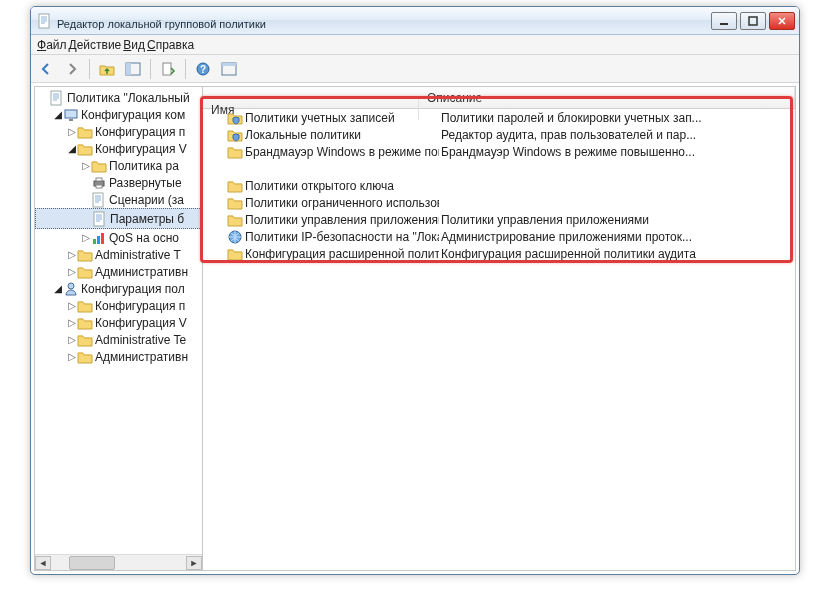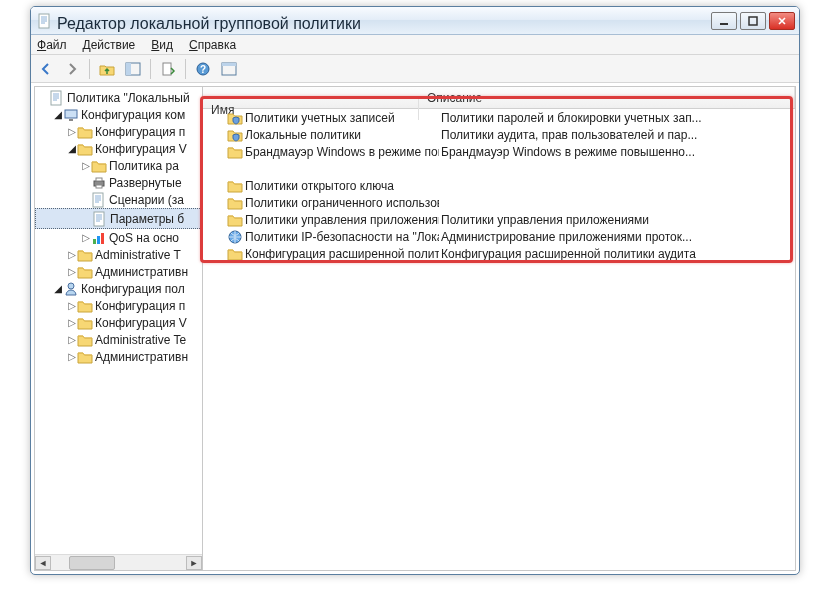--- a/index.html
+++ b/index.html
@@ -26,32 +26,32 @@
   .titlebar {
     height: 28px;
     background: linear-gradient(#f8fbff,#e2ecf7 50%,#d5e3f1 50%,#e8f1fa);
     border-bottom: 1px solid #a8bed4;
     display: flex;
     align-items: center;
     padding: 0 4px 0 6px;
     border-radius: 4px 4px 0 0;
   }
   .titlebar .ticon { width:16px; height:16px; margin-right:4px; }
-  .titlebar .title { flex:1; color:#1a2a3a; font-size:16px;margin-top:6px; }
+  .titlebar .title { flex:1; color:#1a2a3a; font-size:11px;margin-top:6px; }
   .winbtns { display:flex; gap:3px; }
   .winbtn {
     width:26px; height:18px; border:1px solid #797979; border-radius:2px;
     display:flex; align-items:center; justify-content:center;
     background: linear-gradient(#f4f8fc,#d8e3ef);
     font-size:11px; color:#333;
   }
   .winbtn.close { background: linear-gradient(#f28b82,#d93025); color:#fff; border-color:#a52e23; }
   .menubar {
     height:20px; border-bottom:1px solid #d6d6d6;
-    display:flex; align-items:center; gap:16px; padding:0 6px;
+    display:flex; align-items:center; gap:2px; padding:0 6px;
     background:#f5f5f5;
   }
   .menubar .mitem { color:#222; cursor:default; }
   .menubar .mitem u { text-decoration: underline; }
   .toolbar {
     height:28px; border-bottom:1px solid #d6d6d6;
     display:flex; align-items:center; gap:4px; padding:0 4px;
     background:#f5f5f5;
   }
   .tbtn { width:22px; height:22px; display:flex; align-items:center; justify-content:center; border:1px solid transparent; border-radius:2px; }
@@ -446,21 +446,21 @@
           </div>
           <div class="lrow">
             <div class="c1">
               <span class="ico">
                 <svg width="16" height="16">
                   <use href="#i-folder-shield"></use>
                 </svg>
               </span>
               <span>Локальные политики</span>
             </div>
-            <div class="c2"><span>Политики аудита, прав пользователей и пар...</span></div>
+            <div class="c2"><span>Редактор аудита, прав пользователей и пар...</span></div>
           </div>
           <div class="lrow">
             <div class="c1">
               <span class="ico">
                 <svg width="16" height="16">
                   <use href="#i-folder"></use>
                 </svg>
               </span>
               <span>Брандмауэр Windows в режиме повы...</span>
             </div>

